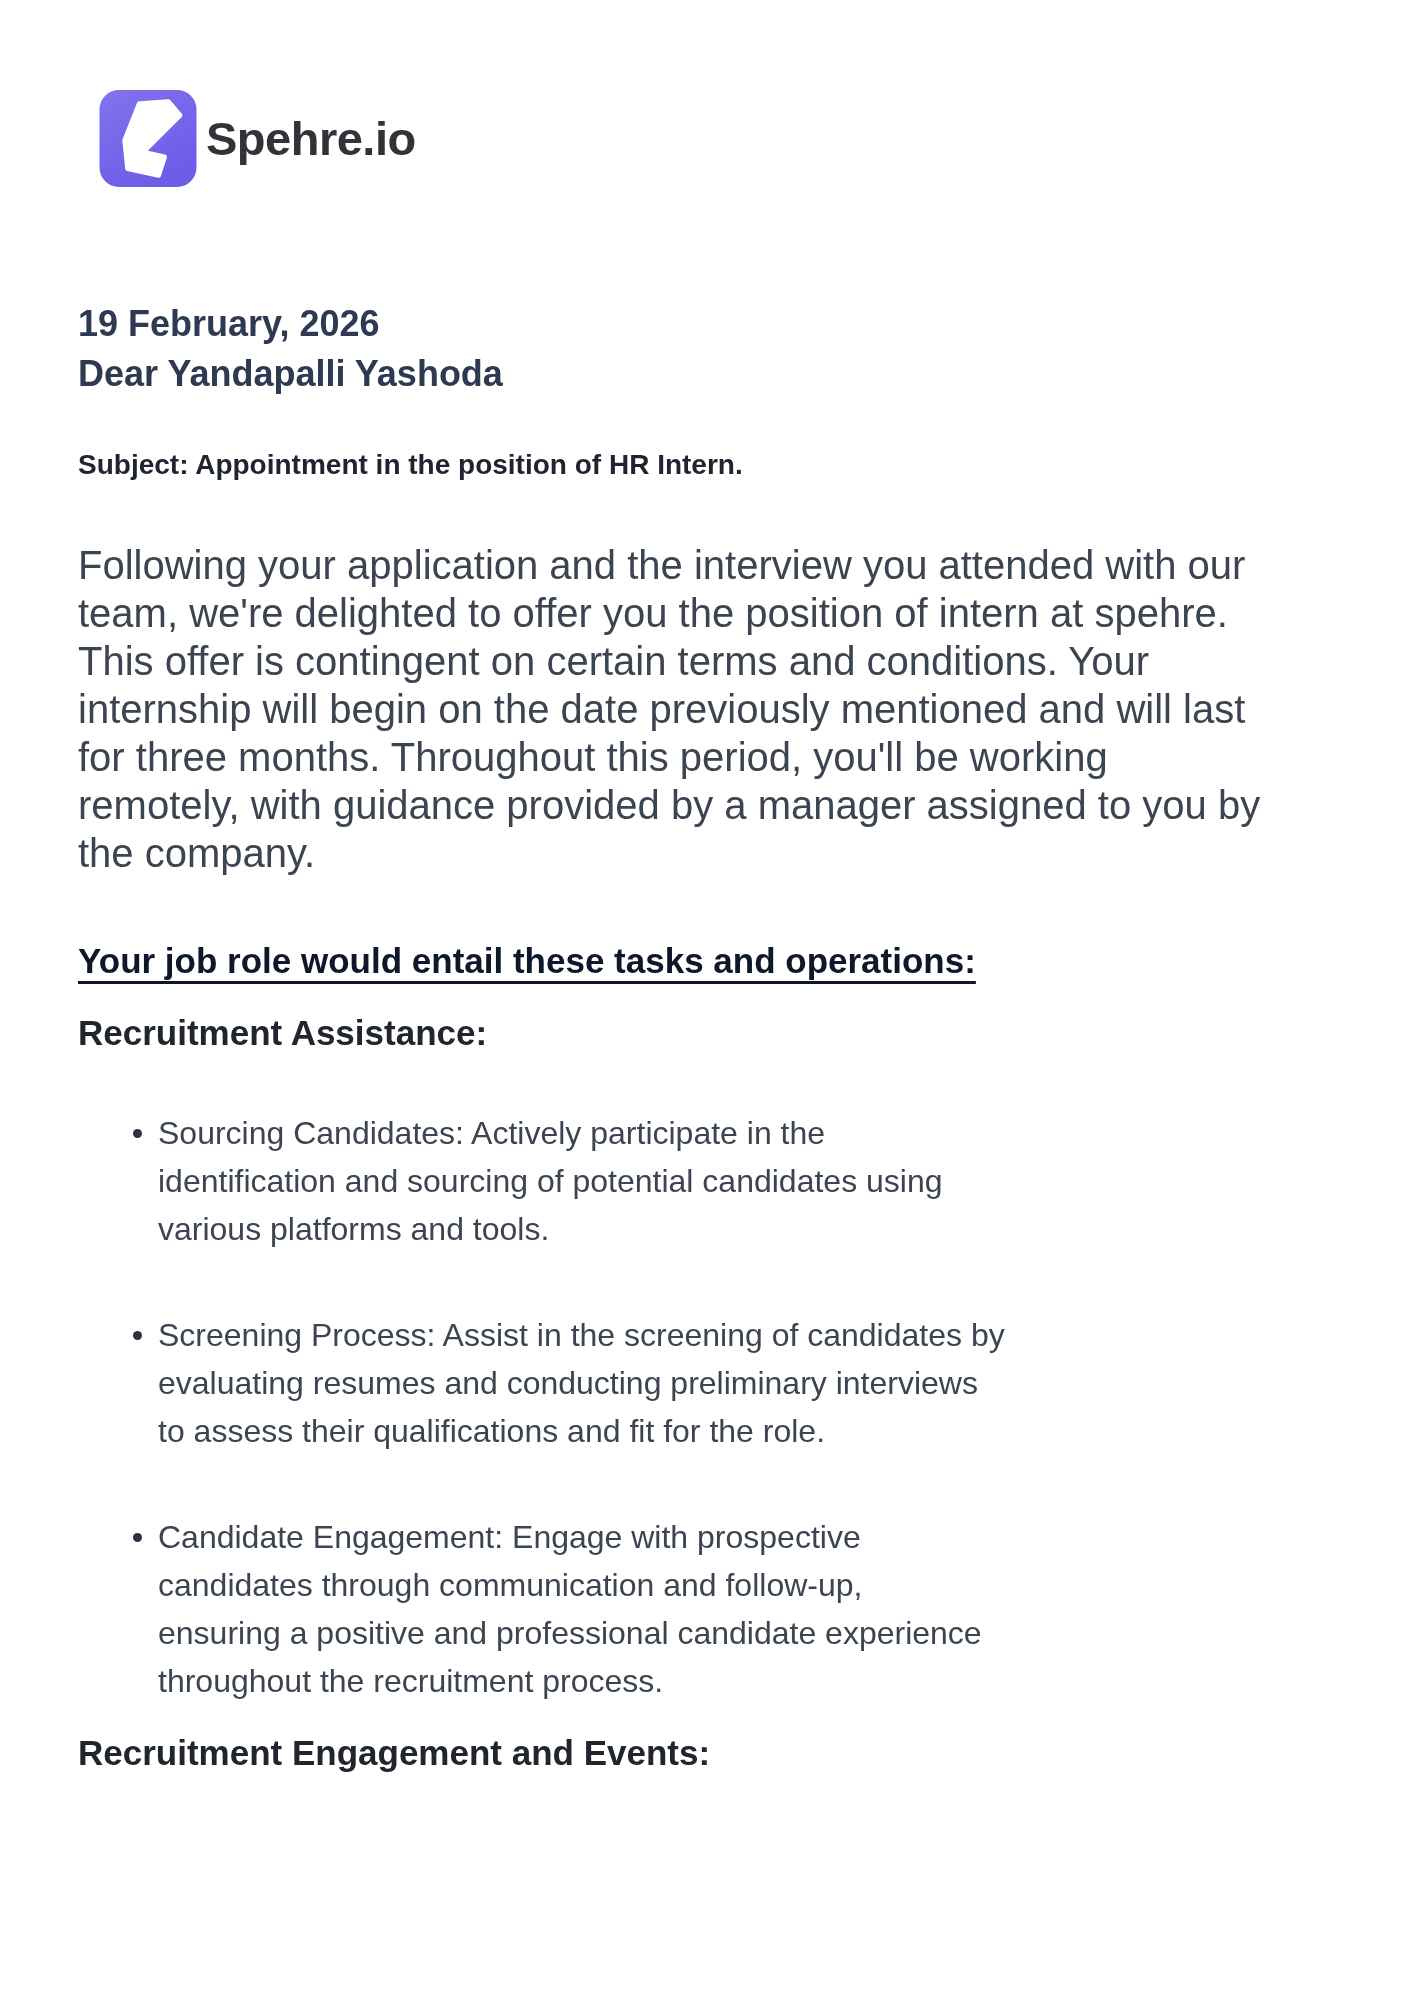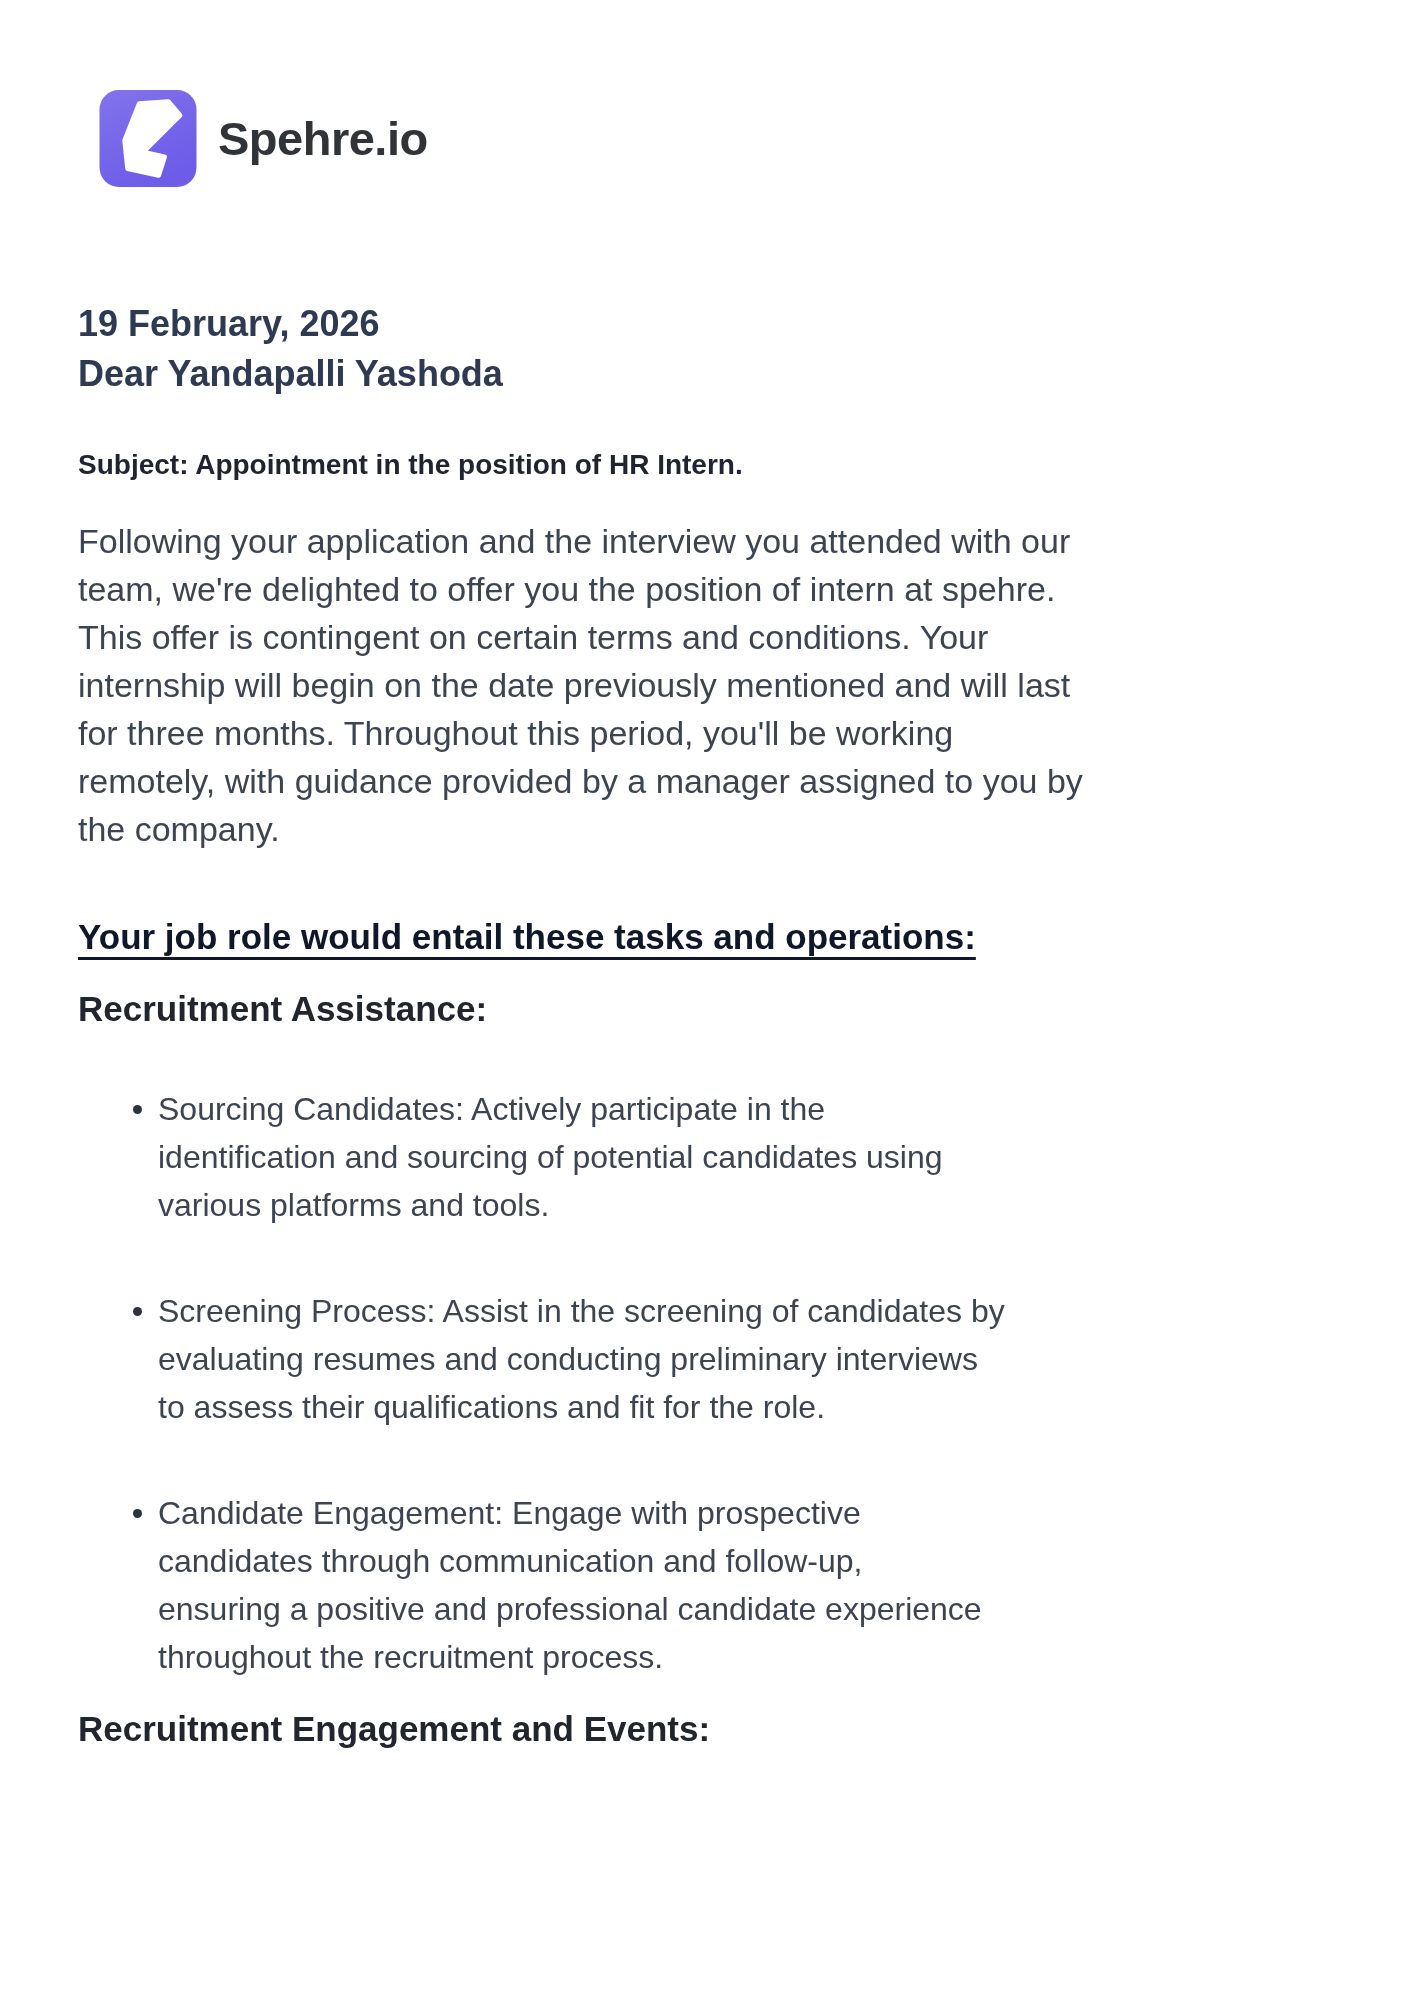--- a/index.html
+++ b/index.html
@@ -13,21 +13,21 @@
   }
   .page {
     width: 1414px;
     height: 2000px;
     padding: 90px 80px 0 78px;
     background: #ffffff;
   }
   .brand {
     display: flex;
     align-items: center;
-    gap: 20px;
+    gap: 8px;
     margin-left: 20px;
   }
   .logo {
     width: 100px;
     height: 97px;
     flex: 0 0 auto;
   }
   .logo svg { display: block; width: 100%; height: 100%; }
   .brand-name {
     font-size: 47px;
@@ -49,22 +49,22 @@
     line-height: 50px;
   }
   .subject {
     margin-top: 42px;
     font-size: 28px;
     font-weight: 700;
     color: #1f2430;
     line-height: 48px;
   }
   .body-text {
-    margin-top: 28px;
-    font-size: 34px;
+    margin-top: 52px;
+    font-size: 40px;
     font-weight: 400;
     color: #3c4451;
     line-height: 48px;
     white-space: pre-line;
   }
   .tasks-heading {
     margin-top: 60px;
     font-size: 35px;
     font-weight: 700;
     color: #0f172a;

